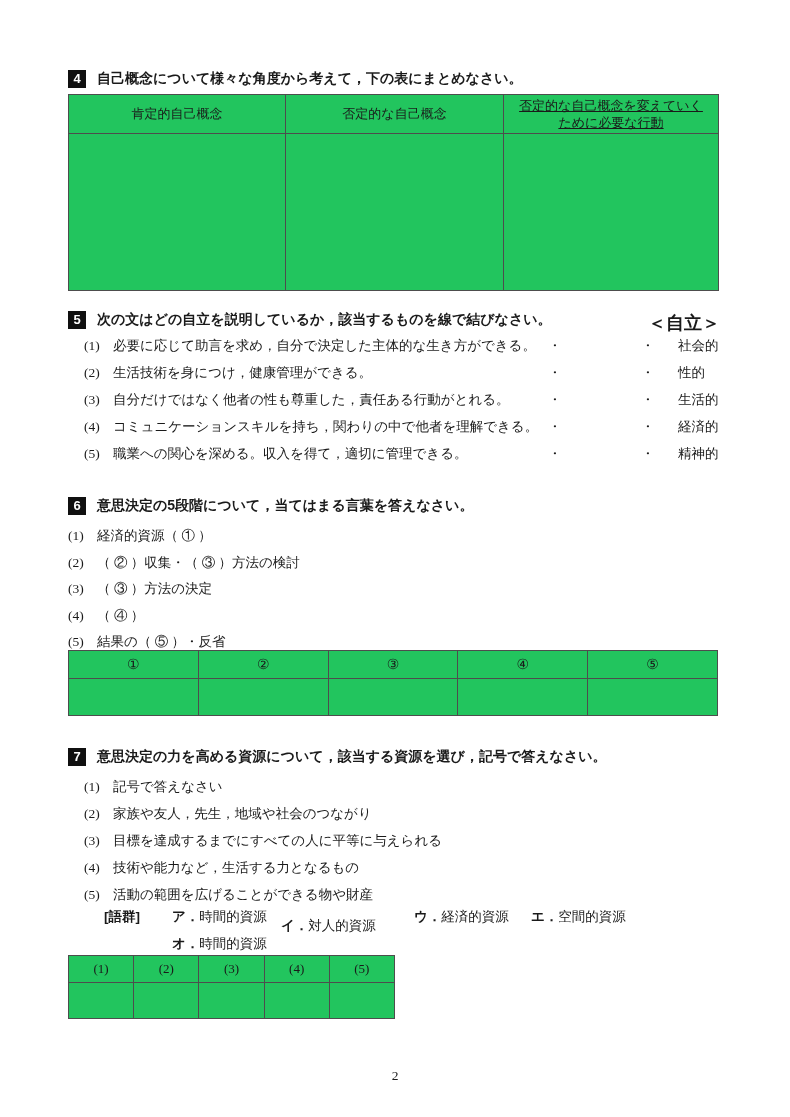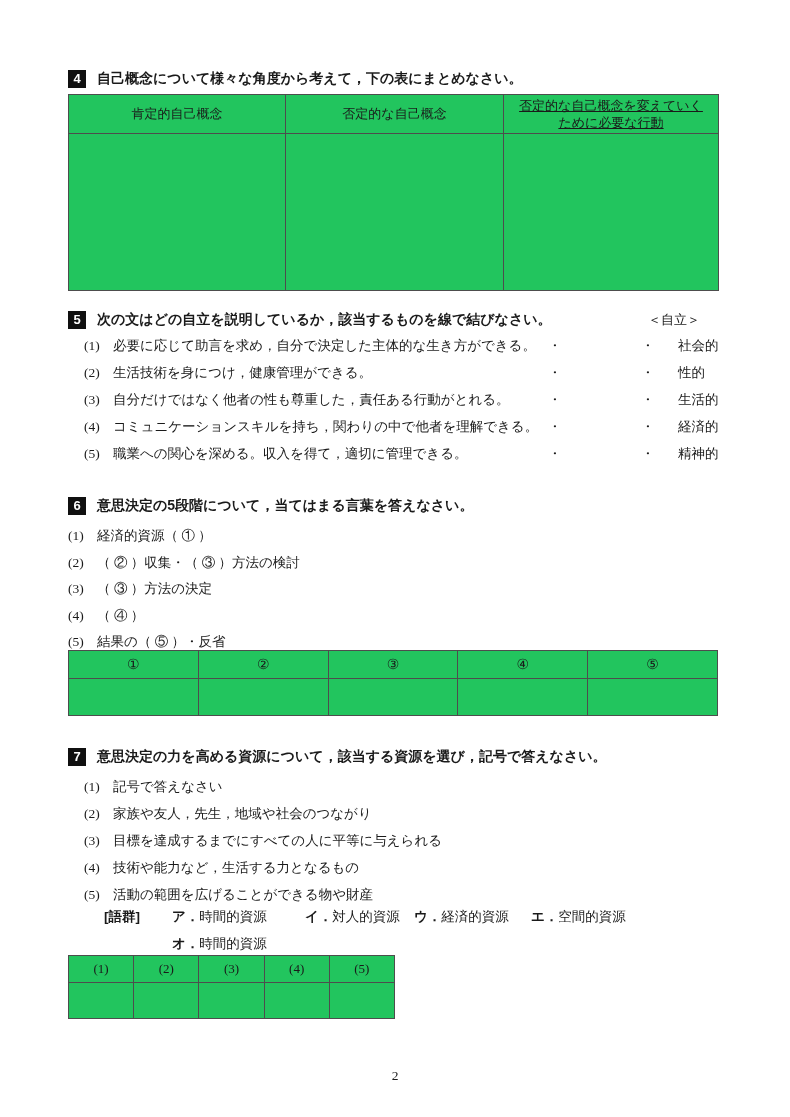--- a/index.html
+++ b/index.html
@@ -17,21 +17,21 @@
     font-weight:bold; font-size:14px; white-space:nowrap;
   }
   .numbox {
     flex:0 0 auto; width:18px; height:18px; background:#101010; color:#ffffff;
     display:inline-flex; align-items:center; justify-content:center;
     font-size:13px; font-family:"Liberation Sans","DejaVu Sans",sans-serif;
   }
   .side-label {
     position:absolute; left:580px; top:1px;
     font-family:"Liberation Serif","DejaVu Serif",serif;
-    font-weight:normal; font-size:13px;
+    font-weight:bold; font-size:18px;
   }
 
   table.tbl { position:absolute; border-collapse:collapse; table-layout:fixed; background:#22c55e; }
   .tbl th, .tbl td {
     border:1px solid #4d4d4d; font-weight:normal; font-size:13px;
     text-align:center; vertical-align:middle; padding:1px 2px;
   }
   .tbl th.wrap { white-space:pre-line; line-height:17px;text-decoration:underline; }
   .tbl th.circ { font-size:14px; }
 
@@ -186,21 +186,21 @@
       <span class="inum">(4)</span><span>技術や能力など，生活する力となるもの</span>
     </div>
     <div class="irow">
       <span class="inum">(5)</span><span>活動の範囲を広げることができる物や財産</span>
     </div>
   </div>
 
   <div class="gogun" style="left:68px; top:903px; width:650px; height:54px;">
     <span class="gline gbracket" style="left:20px; top:0;">[語群]</span>
     <span class="gline" style="left:88px; top:0;"><span class="gkey">ア．</span><span>時間的資源</span></span>
-    <span class="gline" style="left:197px; top:0;margin-left:24px;"><span class="gkey">イ．</span><span>対人的資源</span></span>
+    <span class="gline" style="left:197px; top:9px;"><span class="gkey">イ．</span><span>対人的資源</span></span>
     <span class="gline" style="left:330px; top:0;"><span class="gkey">ウ．</span><span>経済的資源</span></span>
     <span class="gline" style="left:447px; top:0;"><span class="gkey">エ．</span><span>空間的資源</span></span>
     <span class="gline" style="left:88px; top:27px;"><span class="gkey">オ．</span><span>時間的資源</span></span>
   </div>
 
   <table class="tbl" style="left:68px; top:955px; width:327px;">
     <thead>
       <tr style="height:27px;">
         <th>(1)</th>
         <th>(2)</th>

